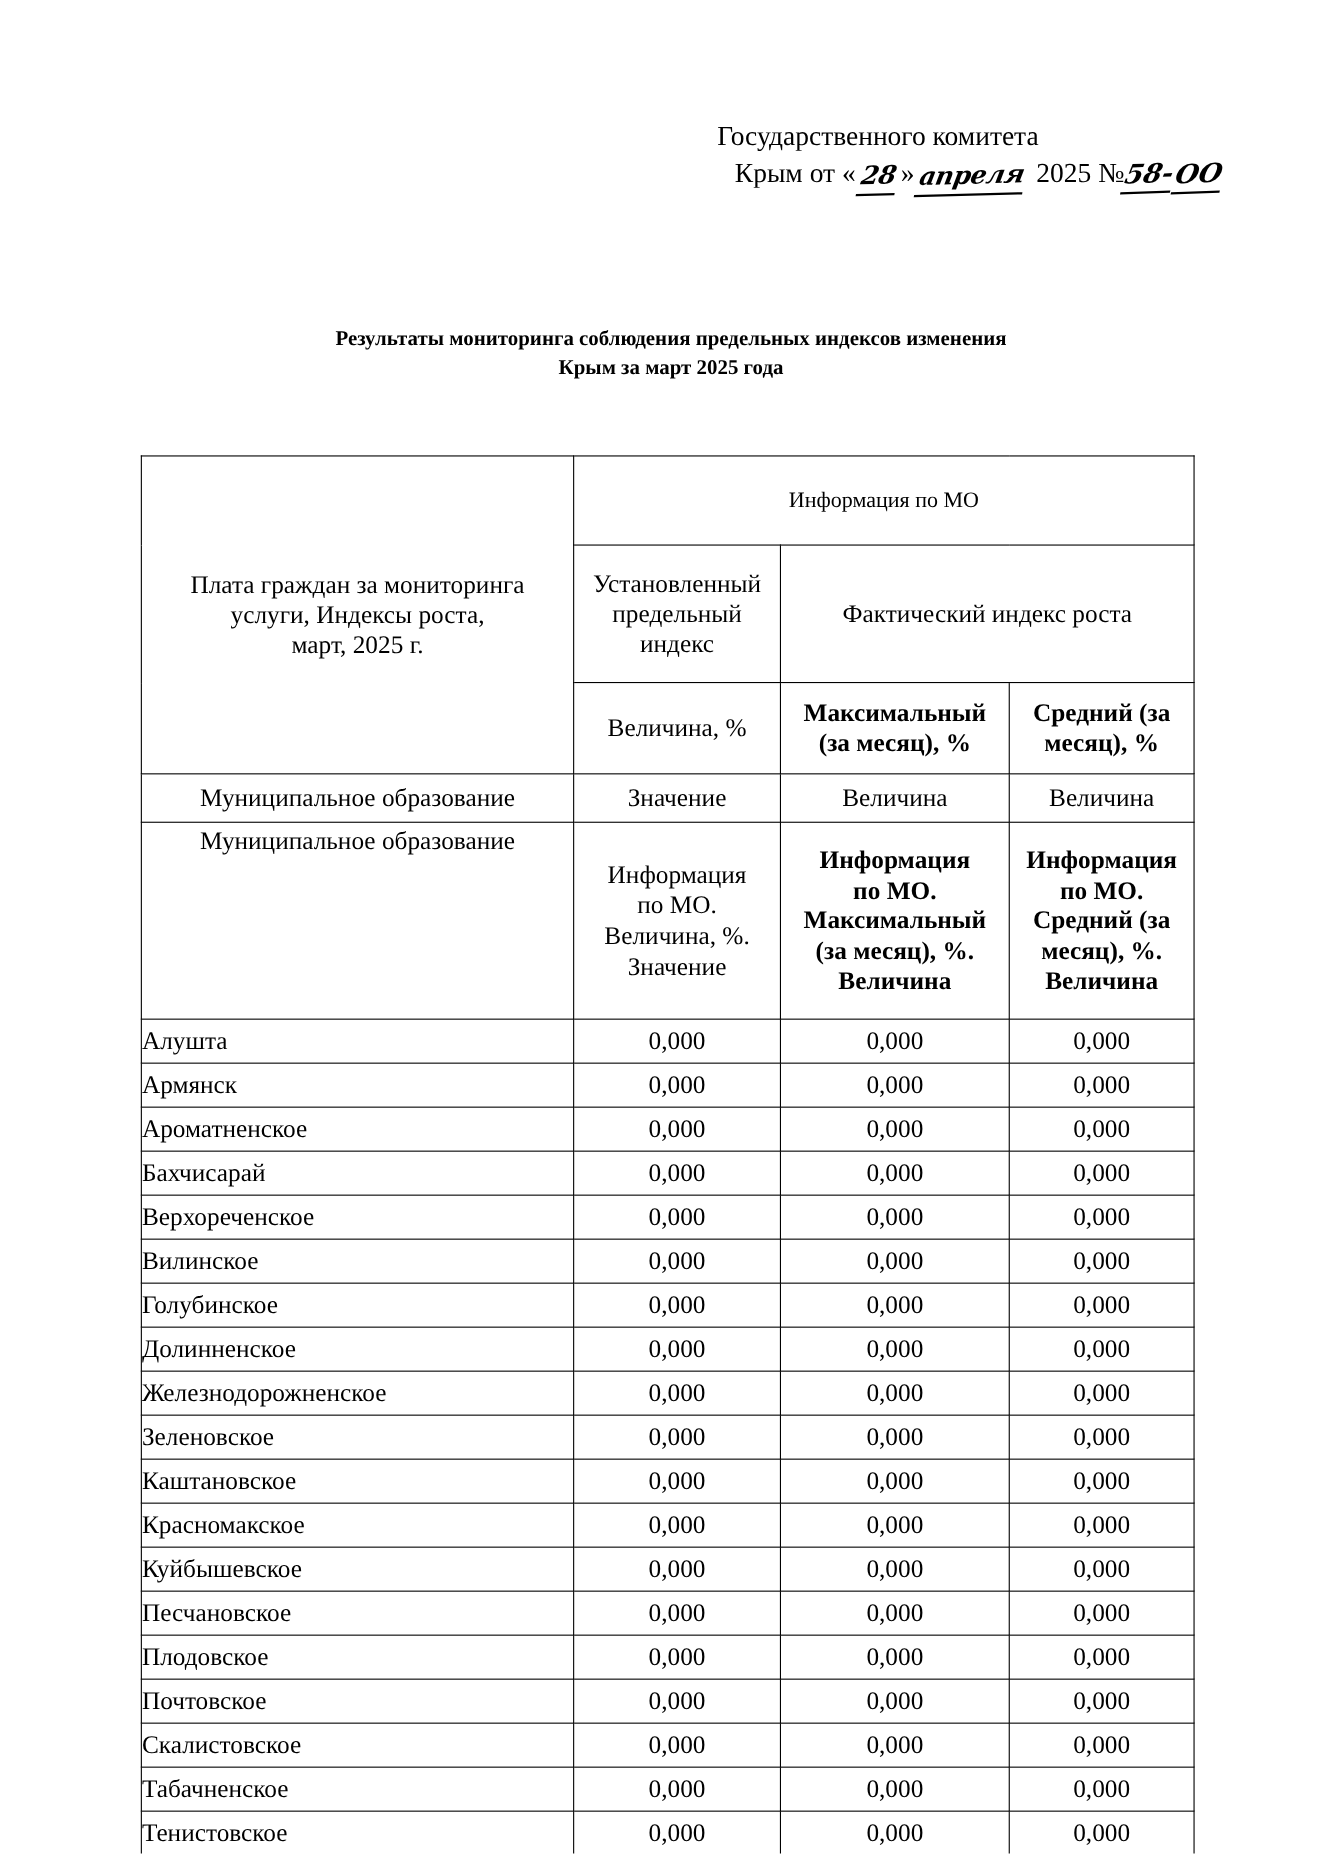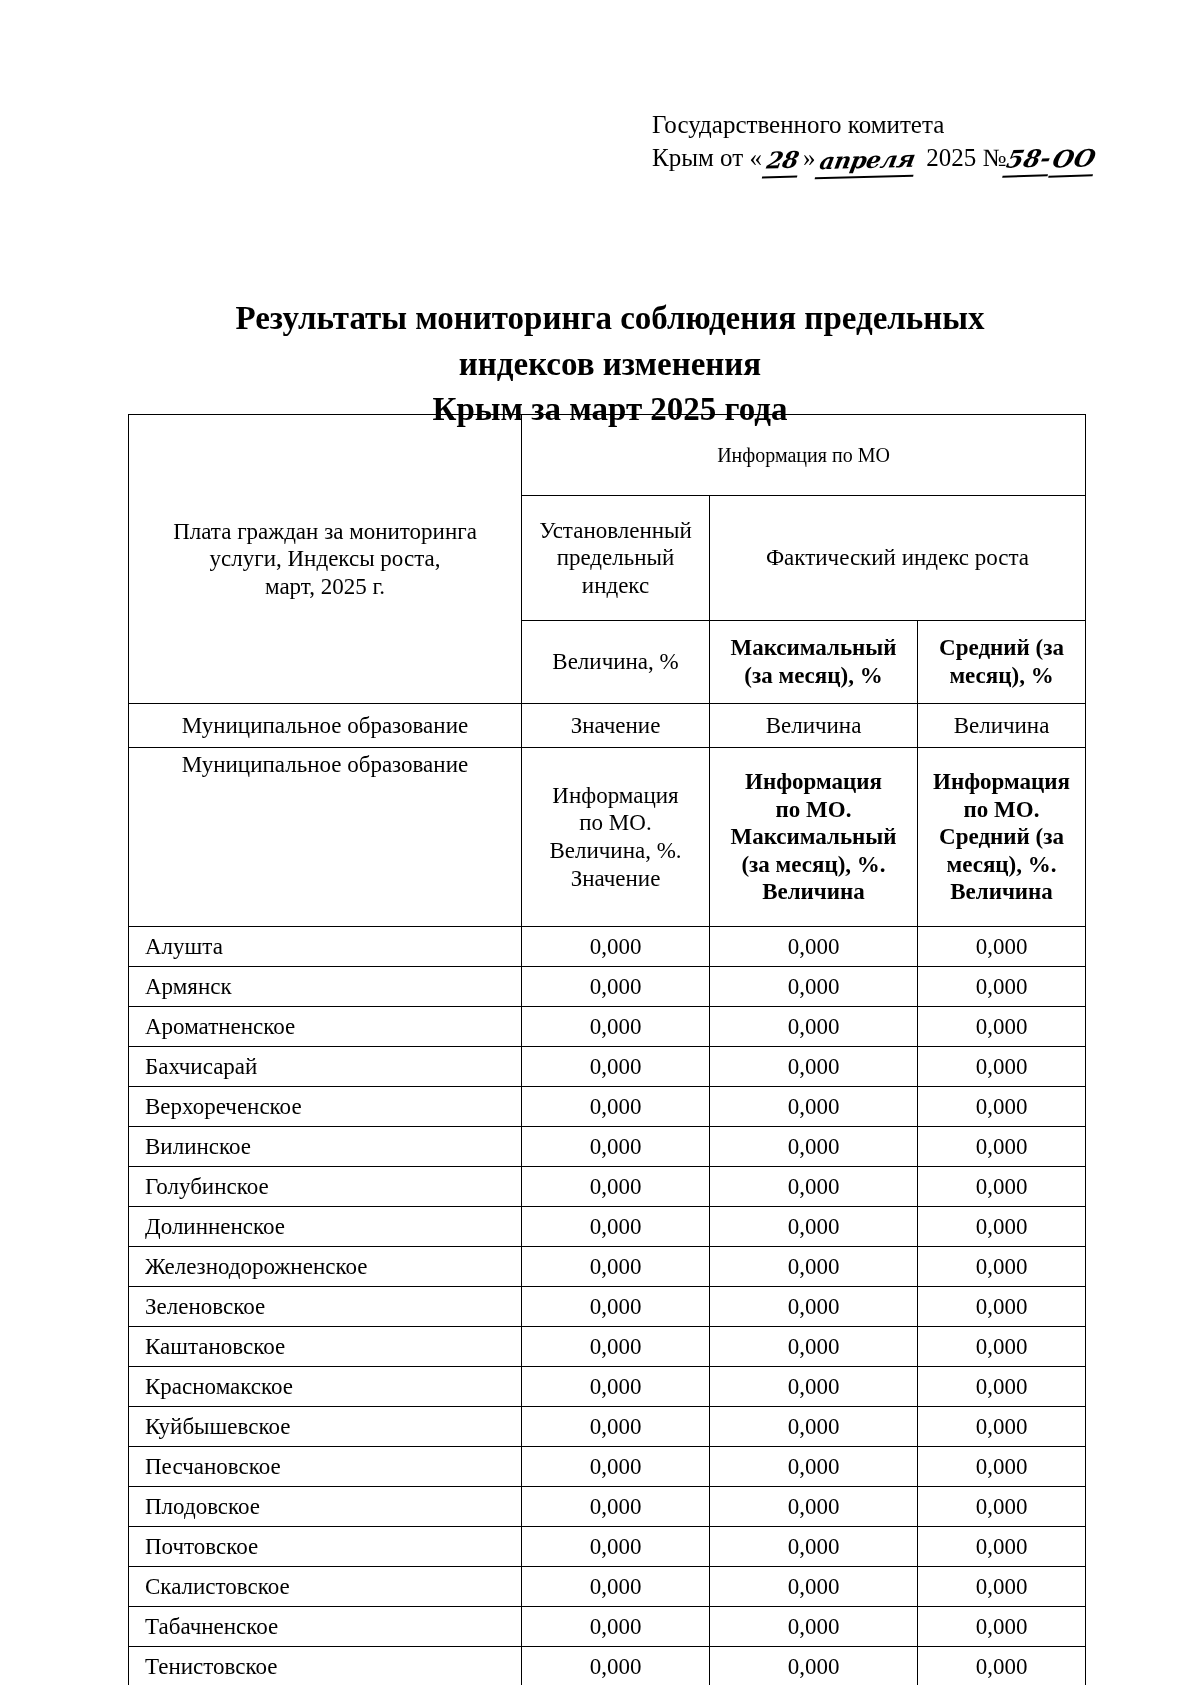--- a/index.html
+++ b/index.html
@@ -34,20 +34,21 @@
     line-height: 1.33;
     text-align: left;
   }
   .appendix-line {
     white-space: nowrap;
   }
   .date-line {
     display: flex;
     align-items: baseline;
     white-space: nowrap;
+    margin-left: 16px;
   }
   .hand {
     font-family: "DejaVu Serif", serif;
     font-style: italic;
     font-weight: 600;
     letter-spacing: -0.5px;
     transform: skewX(-12deg) rotate(-1.5deg);
     display: inline-block;
     border-bottom: 2px solid #000;
     padding: 0 2px;
@@ -70,21 +71,21 @@
   }
 
   
   .doc-title {
     position: absolute;
     left: 170px;
     top: 296px;
     width: 880px;
     text-align: center;
     font-weight: bold;
-    font-size: 33px;
+    font-size: 19px;
     line-height: 1.38;
   }
 
   
   .table-wrap {
     position: absolute;
     left: 128px;
     top: 414px;
     width: 957px;
   }
@@ -139,21 +140,21 @@
     text-align: left;
     padding-left: 12px;
   }
   .data-row td {
     height: 33px;
     font-size: 23px;
     padding: 1px 5px;
   }
   .data-row td.mo-name {
     text-align: left;
-    padding-left: 16px;
+    padding-left: 0;
   }
 </style>
 </head>
 <body>
 
 <div class="page">
 
   <div class="appendix-block">
     <div class="appendix-line">Государственного комитета</div>
     <div class="date-line">

